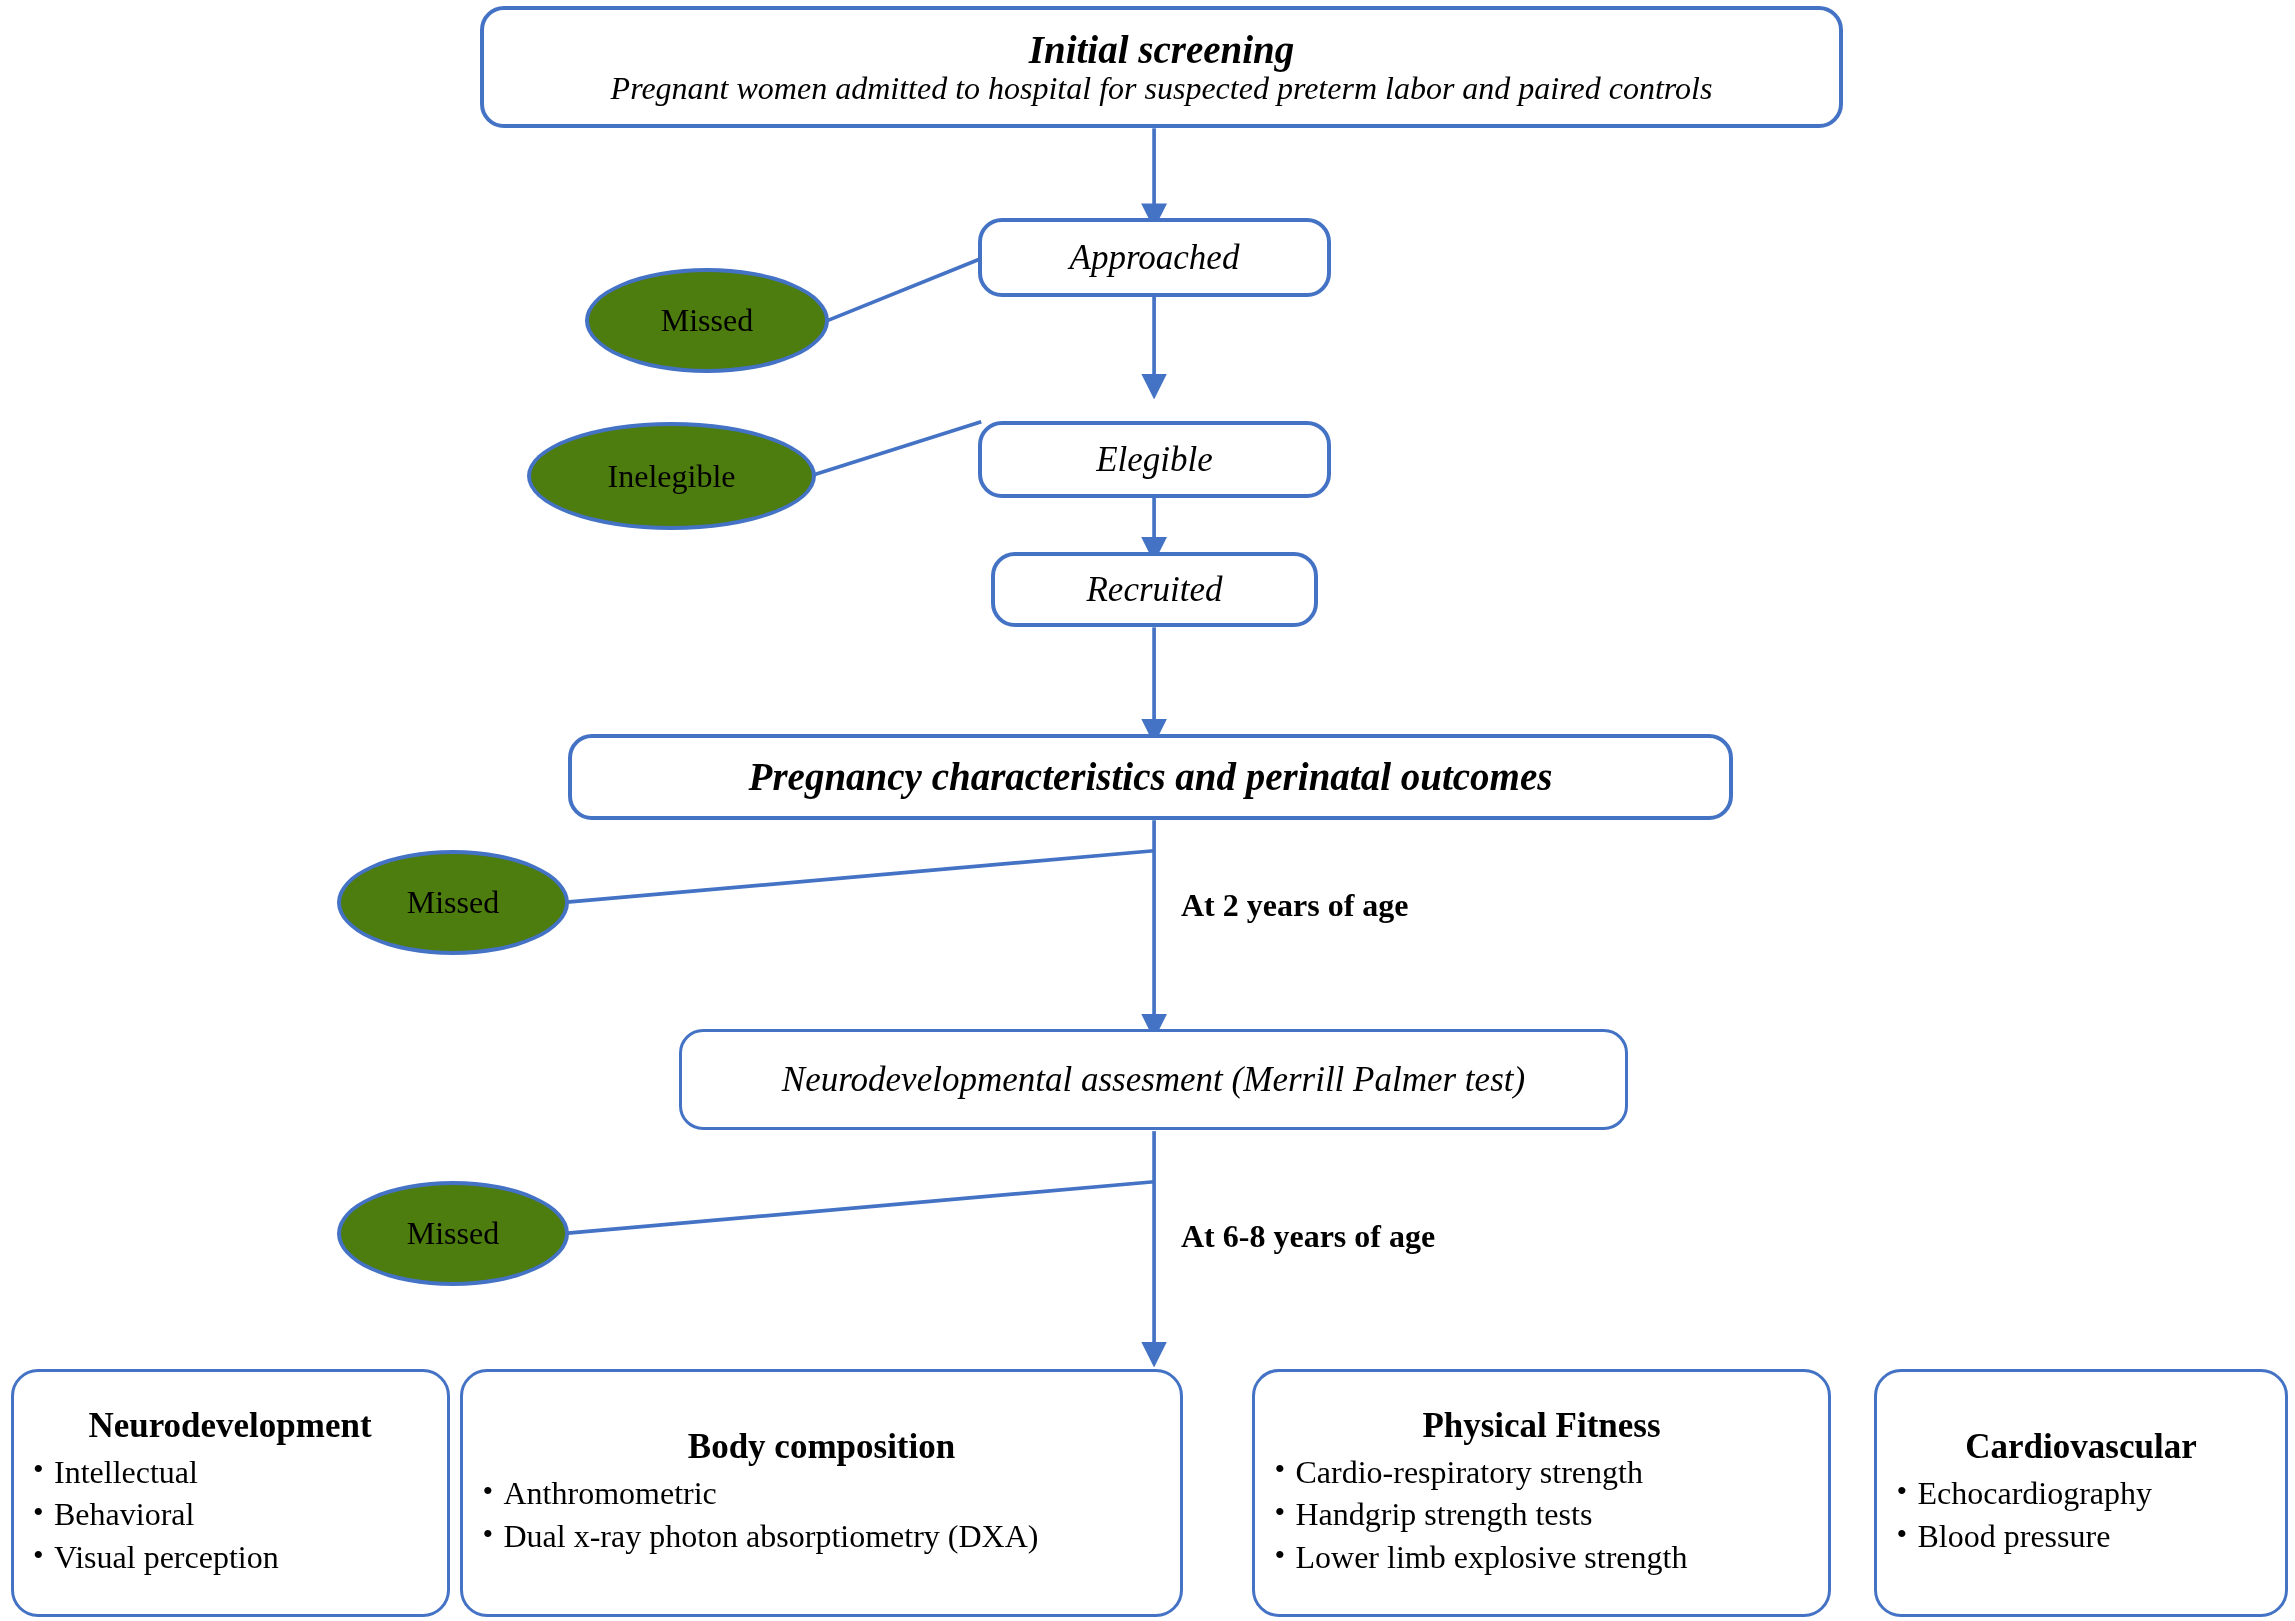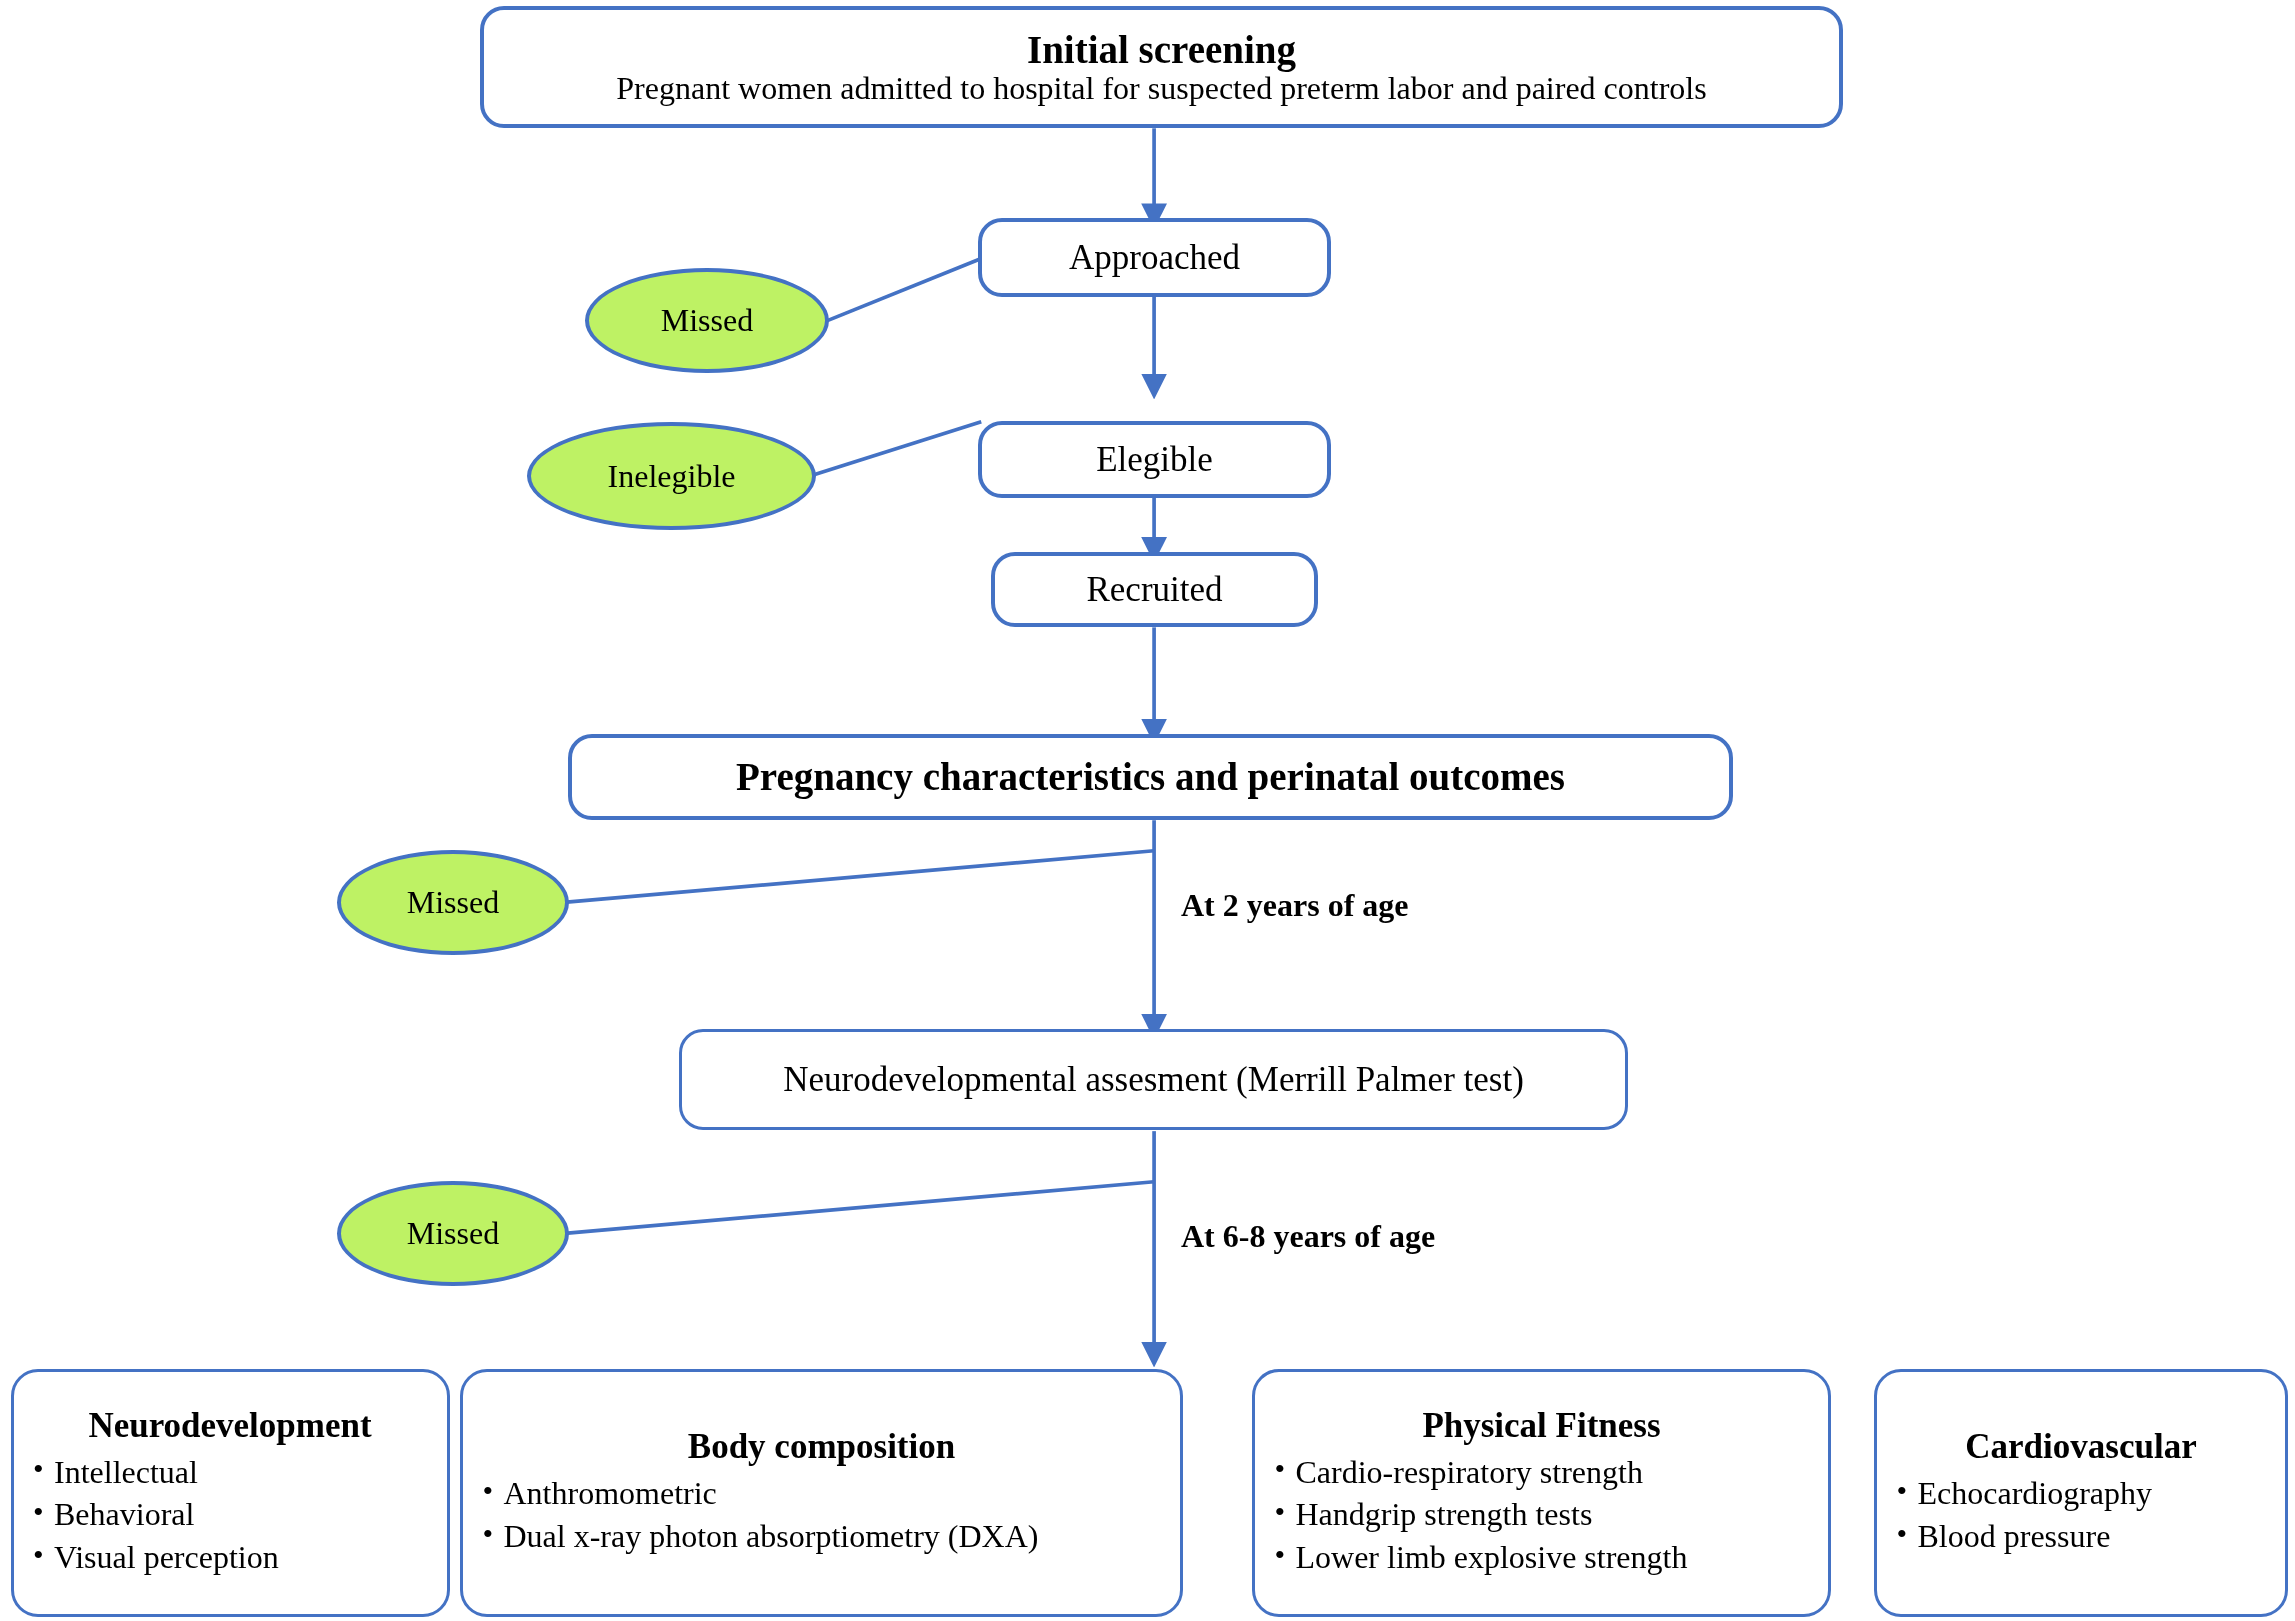--- a/index.html
+++ b/index.html
@@ -25,33 +25,34 @@
     box-sizing:border-box;
     background:#ffffff;
     border:4.7px solid #4472C4;
     border-radius:24px;
     display:flex;
     flex-direction:column;
     align-items:center;
     justify-content:center;
     text-align:center;
     z-index:2;
+    font-style:italic;
   }
   .node.thin{ border-width:3.7px; }
   .node .title{
     font-weight:bold;
     line-height:1.12;
   }
   .node .sub{
     line-height:1.12;
   }
   .ellipse{
     position:absolute;
     box-sizing:border-box;
-    background:#bef264;
+    background:#4d7c0f;
     border:4.7px solid #4472C4;
     border-radius:50%;
     display:flex;
     align-items:center;
     justify-content:center;
     text-align:center;
     z-index:2;
   }
   .edge-label{
     position:absolute;

